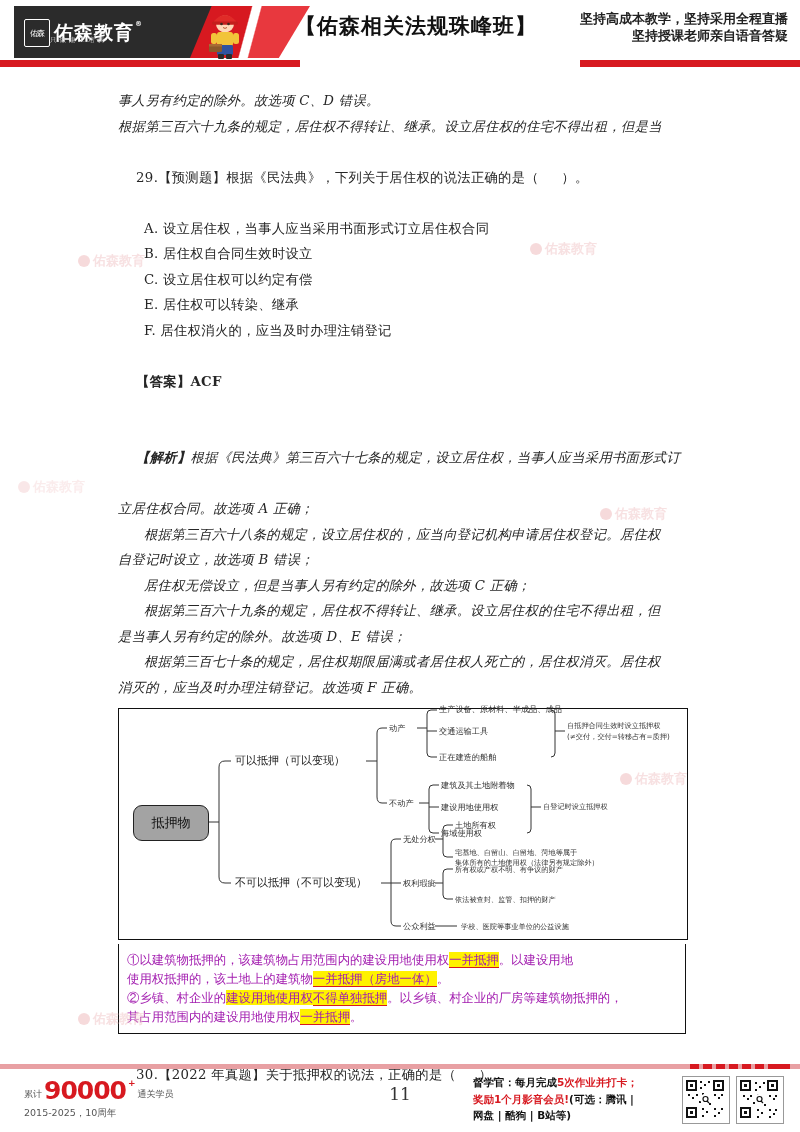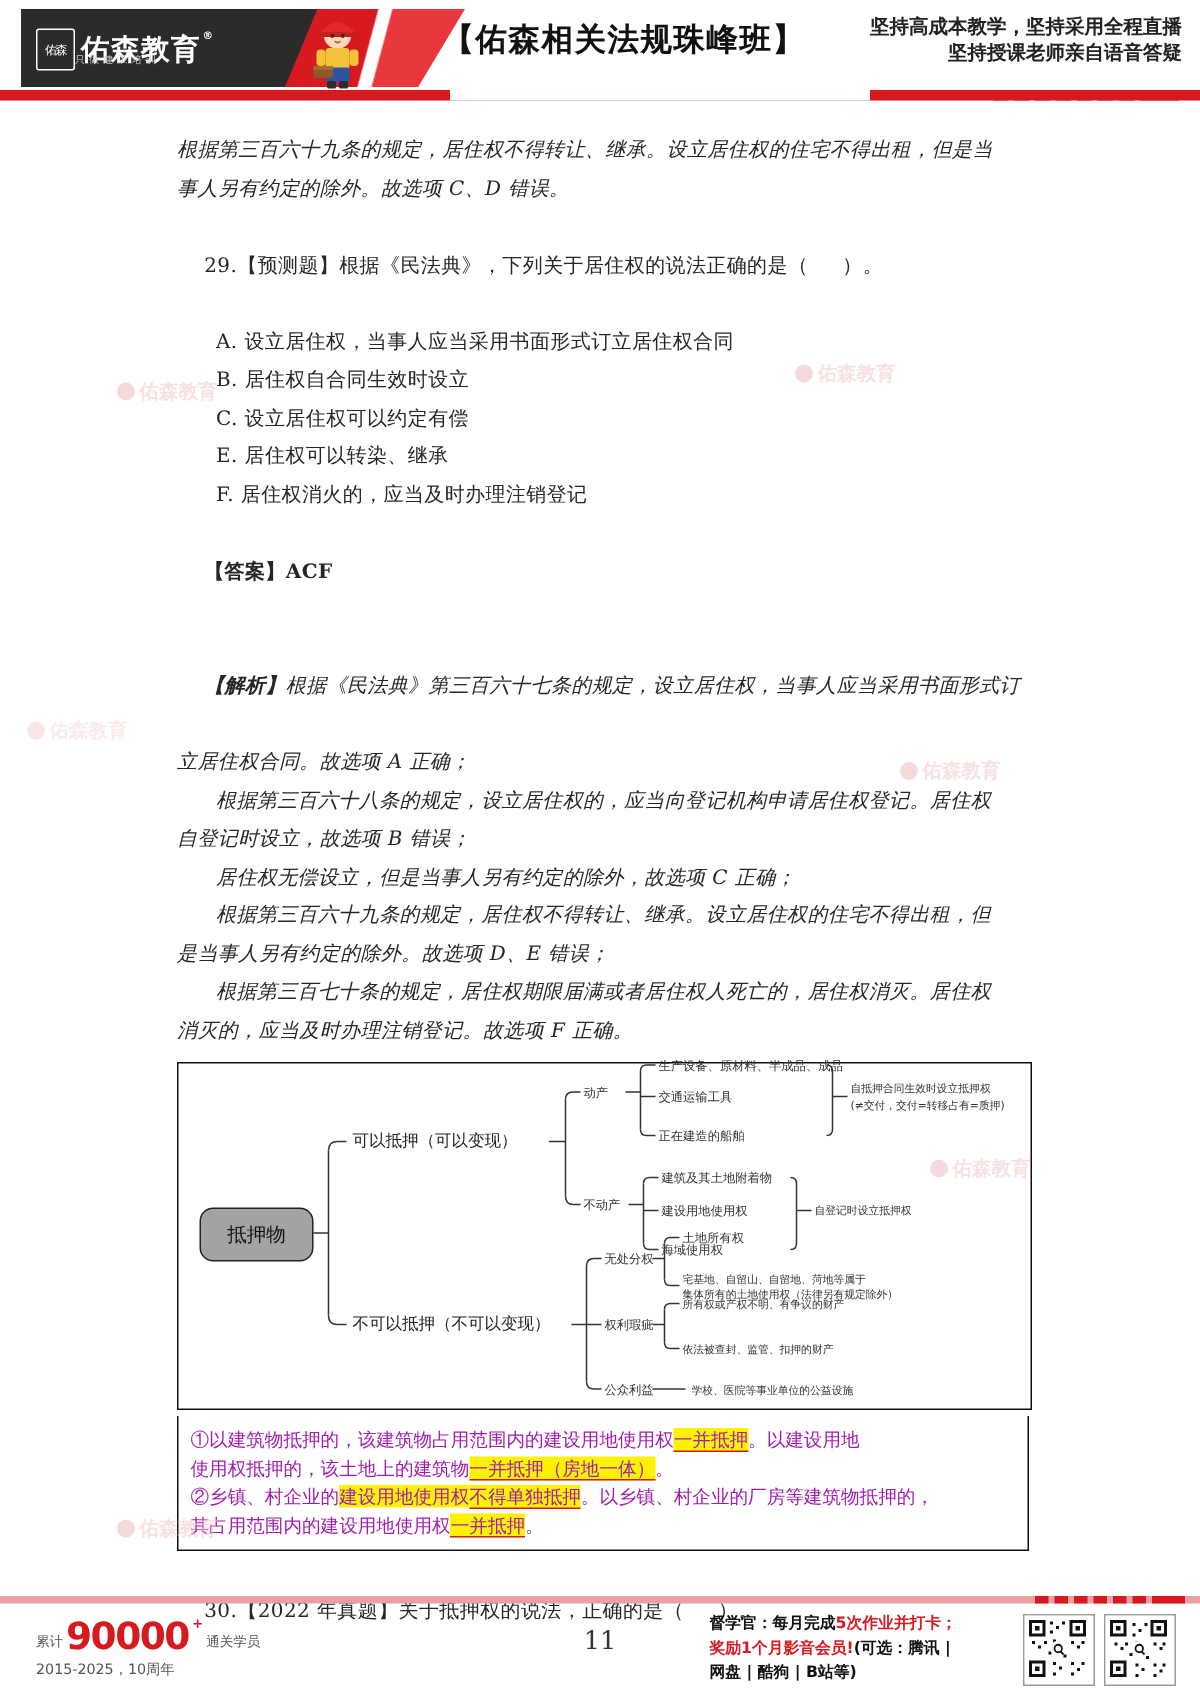--- a/index.html
+++ b/index.html
@@ -209,22 +209,22 @@
       <i></i>
       <i></i>
       <i></i>
       <i></i>
       <i class="long"></i>
   </div>
 </div>
 
 <div class="content">
 
+  <div class="ln kai">事人另有约定的除外。故选项 C、D 错误。</div>
   <div class="ln kai">根据第三百六十九条的规定，居住权不得转让、继承。设立居住权的住宅不得出租，但是当</div>
-  <div class="ln kai">事人另有约定的除外。故选项 C、D 错误。</div>
 
   <div class="ln">
     <span>29.</span><span>【预测题】</span><span>根据《民法典》，下列关于居住权的说法正确的是（     ）。</span>
   </div>
   <div class="ln opt">A. 设立居住权，当事人应当采用书面形式订立居住权合同</div>
   <div class="ln opt">B. 居住权自合同生效时设立</div>
   <div class="ln opt">C. 设立居住权可以约定有偿</div>
   <div class="ln opt">E. 居住权可以转染、继承</div>
   <div class="ln opt">F. 居住权消火的，应当及时办理注销登记</div>
 
@@ -301,21 +301,21 @@
       </svg>
 
       <div class="root-node">抵押物</div>
 
       <div class="mid-node" style="left:116px;top:44px;">可以抵押（可以变现）</div>
       <div class="mid-node" style="left:116px;top:166px;">不可以抵押（不可以变现）</div>
 
       <div class="nd" style="left:270px;top:14px;">动产</div>
       <div class="nd" style="left:270px;top:89px;">不动产</div>
 
-      <div class="nd" style="left:320px;top:-4px;">生产设备、原材料、半成品、成品</div>
+      <div class="nd" style="left:320px;top:-4px;font-family:Liberation Serif, serif;">生产设备、原材料、半成品、成品</div>
       <div class="nd" style="left:320px;top:17px;">交通运输工具</div>
       <div class="nd" style="left:320px;top:43px;">正在建造的船舶</div>
 
       <div class="nd" style="left:322px;top:71px;">建筑及其土地附着物</div>
       <div class="nd" style="left:322px;top:93px;">建设用地使用权</div>
       <div class="nd" style="left:322px;top:119px;">海域使用权</div>
 
       <div class="nd sm" style="left:448px;top:12px;">自抵押合同生效时设立抵押权</div>
       <div class="nd sm" style="left:448px;top:23px;">(≠交付，交付=转移占有=质押)</div>
       <div class="nd sm" style="left:424px;top:93px;">自登记时设立抵押权</div>

